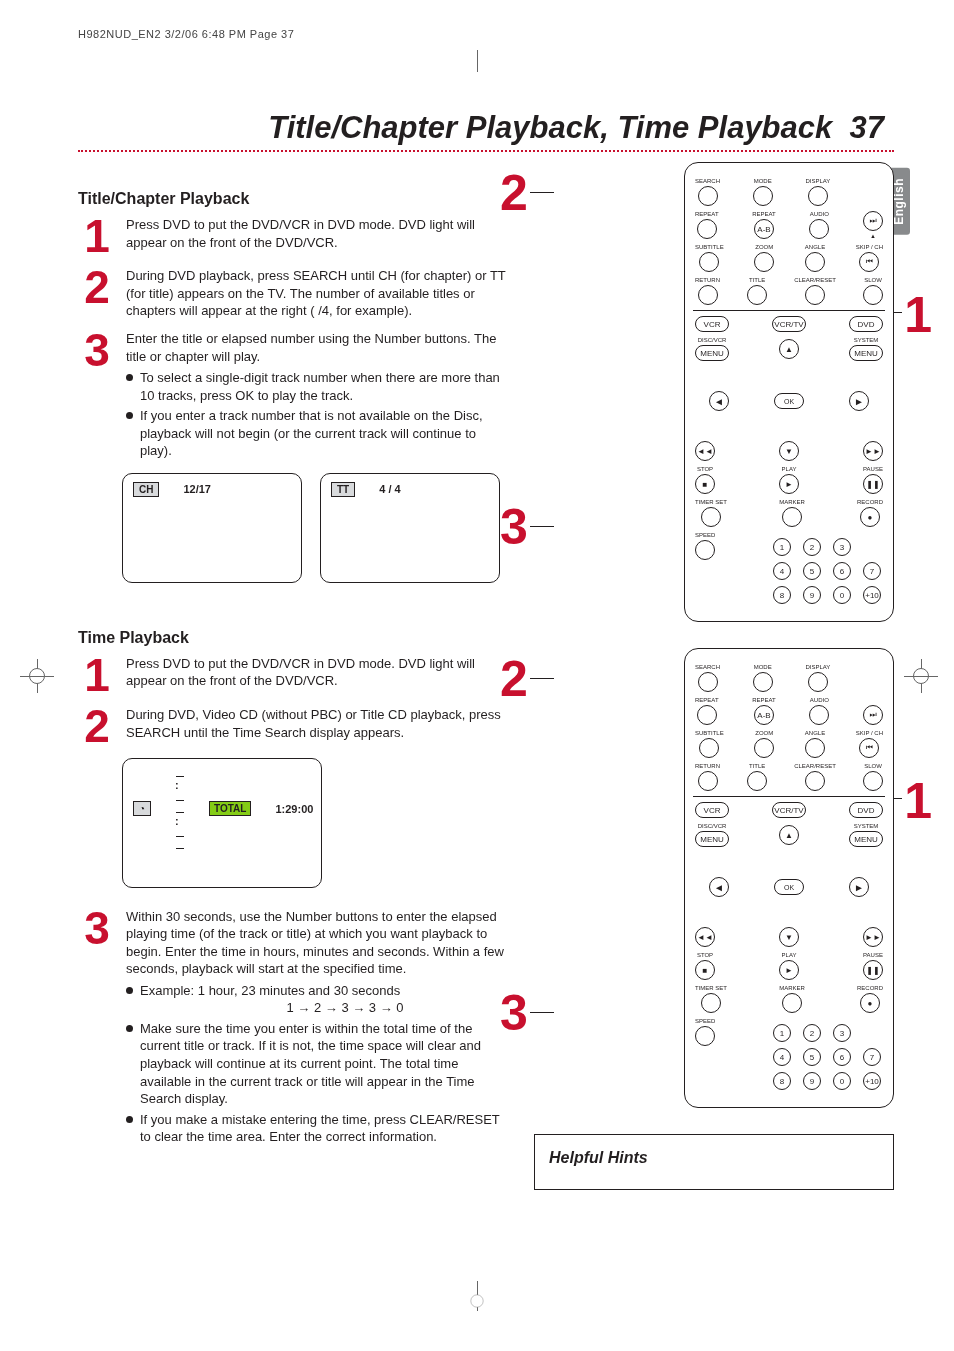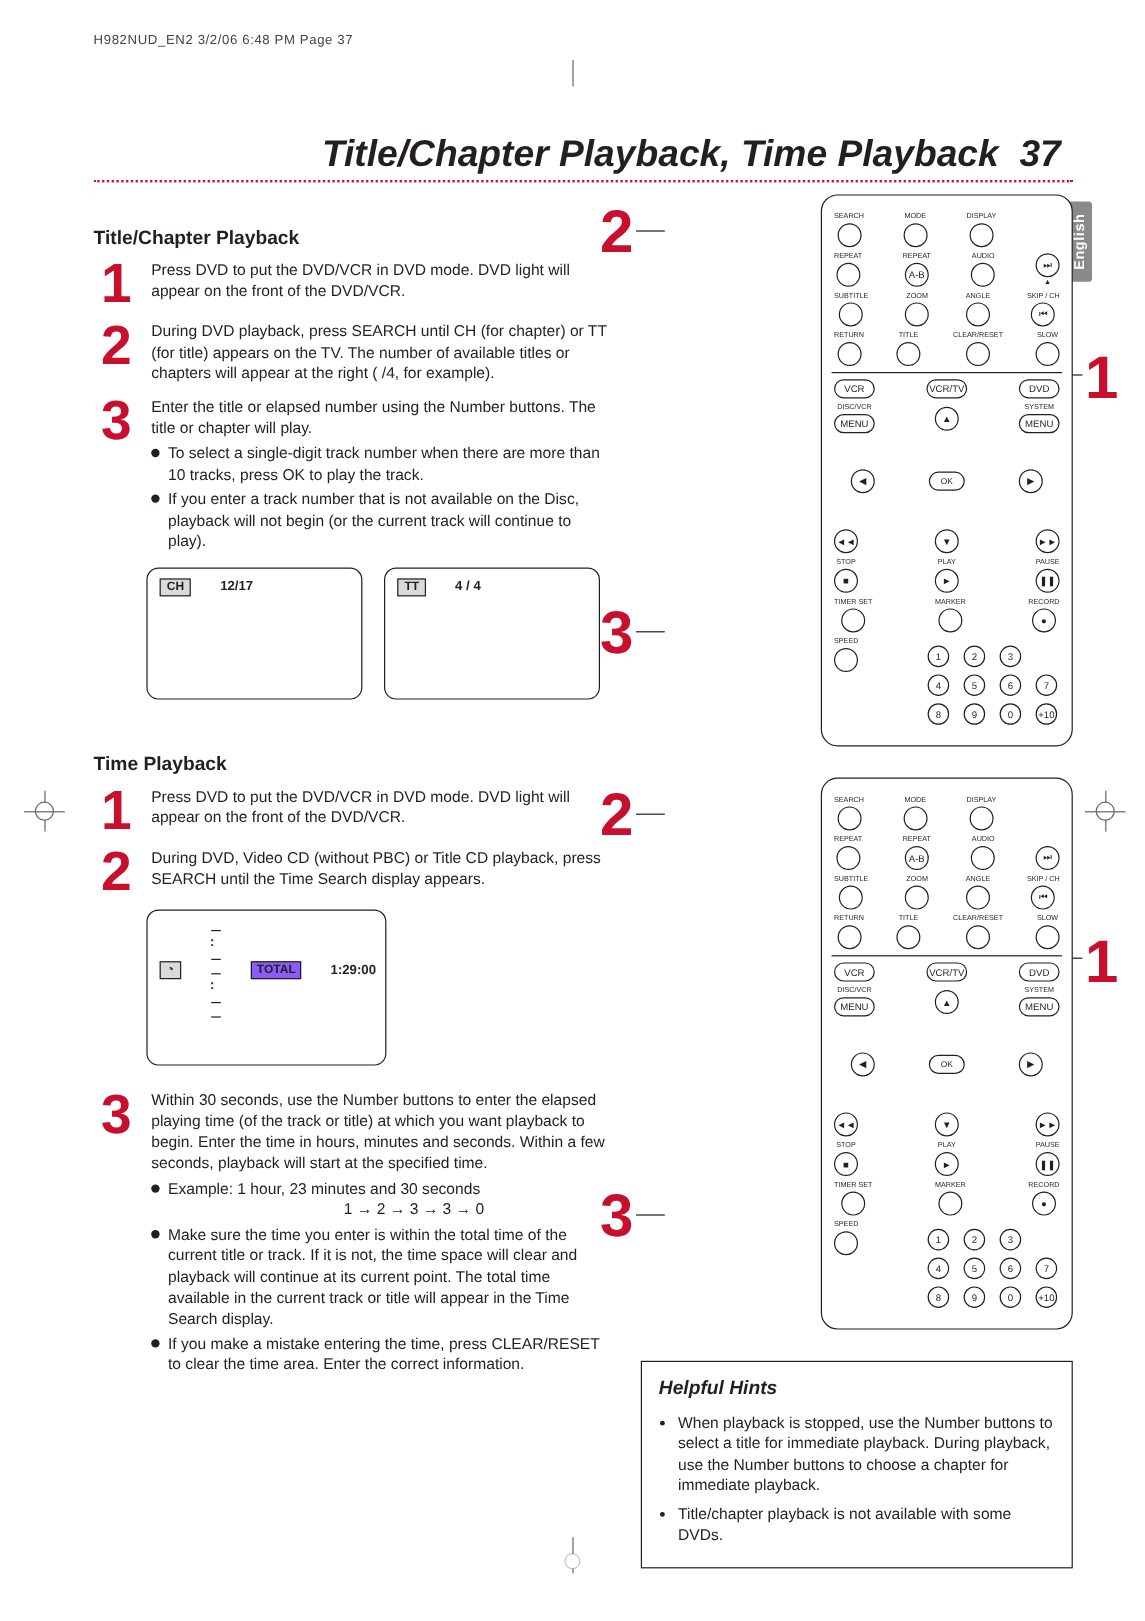--- a/index.html
+++ b/index.html
@@ -145,21 +145,21 @@
   .osd.small { width: 200px; height: 130px; }
   .osd .row { display:flex; align-items:center; gap:24px; }
   .badge {
     display:inline-block;
     padding: 1px 5px;
     font-size: 10px;
     border:1px solid #231f20;
     background:#d8dadc;
   }
   .badge.tt { background:#d8dadc; }
-  .badge.total { background:#8b5cf6; border:1px solid #231f20; font-weight:bold; padding:1px 4px; }
+  .badge.total { background:#84cc16; border:1px solid #231f20; font-weight:bold; padding:1px 4px; }
   .dash-segment { display:inline-block; border-bottom:1px solid #231f20; width:8px; margin:0 1px; }
 
   
   .remote {
     width: 210px;
     border: 1.5px solid #231f20;
     border-radius: 14px;
     padding: 10px 10px 12px 10px;
     position: relative;
     margin: 0 0 26px auto;
@@ -661,21 +661,17 @@
               <span class="btn">9</span>
               <span class="btn">0</span>
               <span class="btn">+10</span>
             </div>
           </div>
         </div>
       </div>
 
       <div class="hints-box">
         <h4>Helpful Hints</h4>
-        <ul>
-          <li>When playback is stopped, use the Number buttons to select a title for immediate playback. During playback, use the Number buttons to choose a chapter for immediate playback.</li>
-          <li>Title/chapter playback is not available with some DVDs.</li>
-        </ul>
       </div>
 
     </div>
   </div>
 </div>
 
 </body></html>

